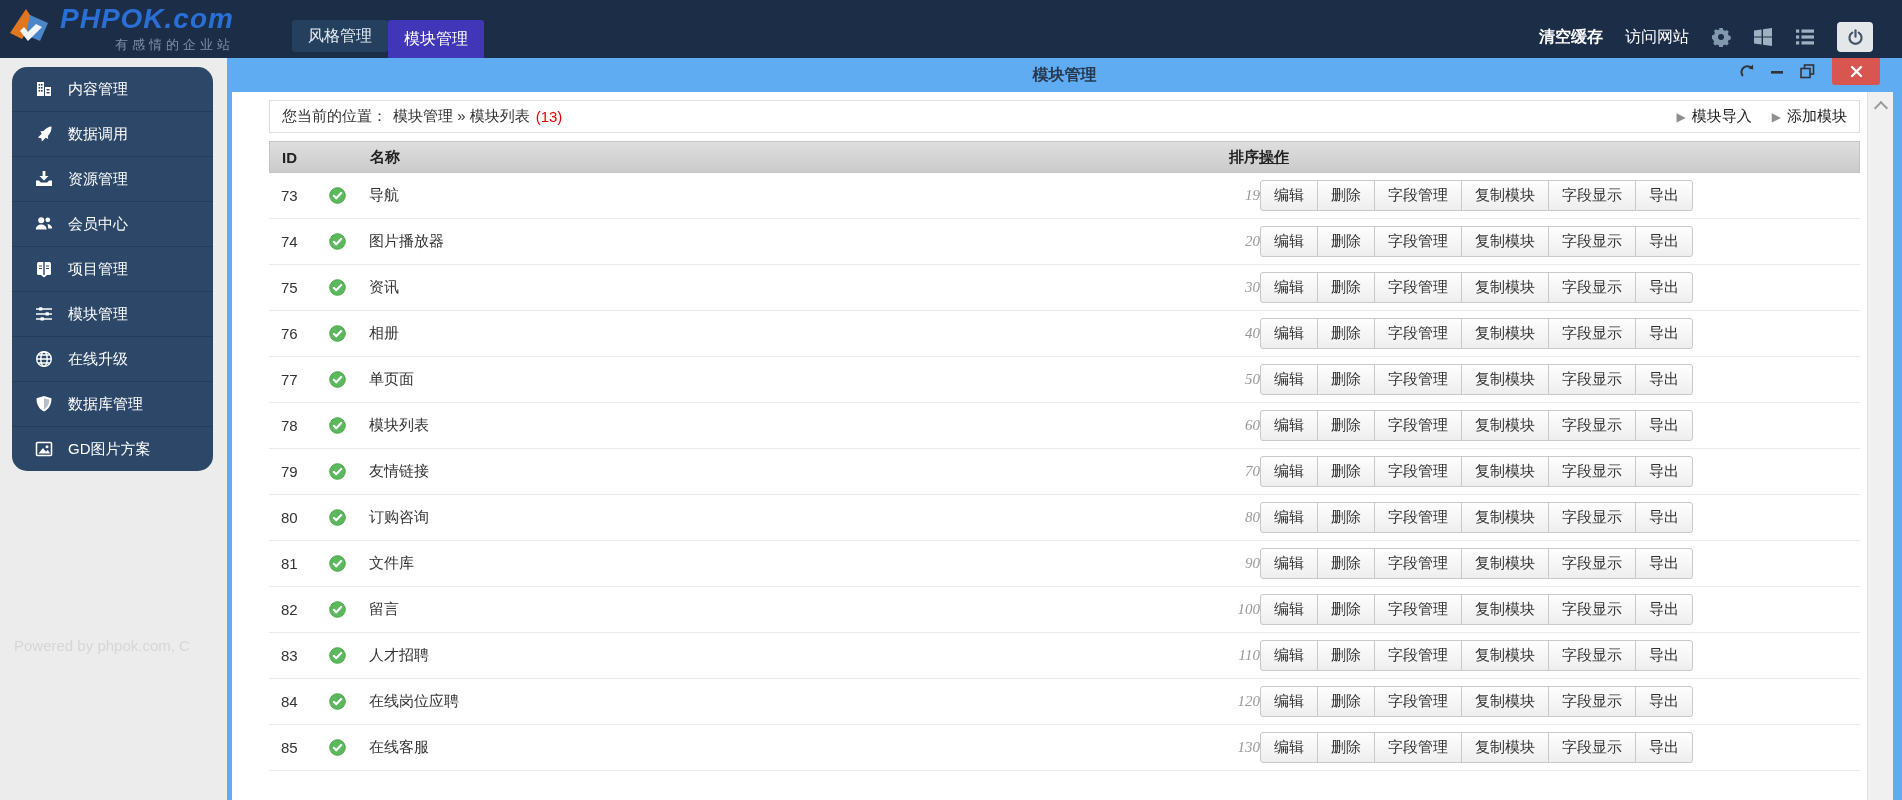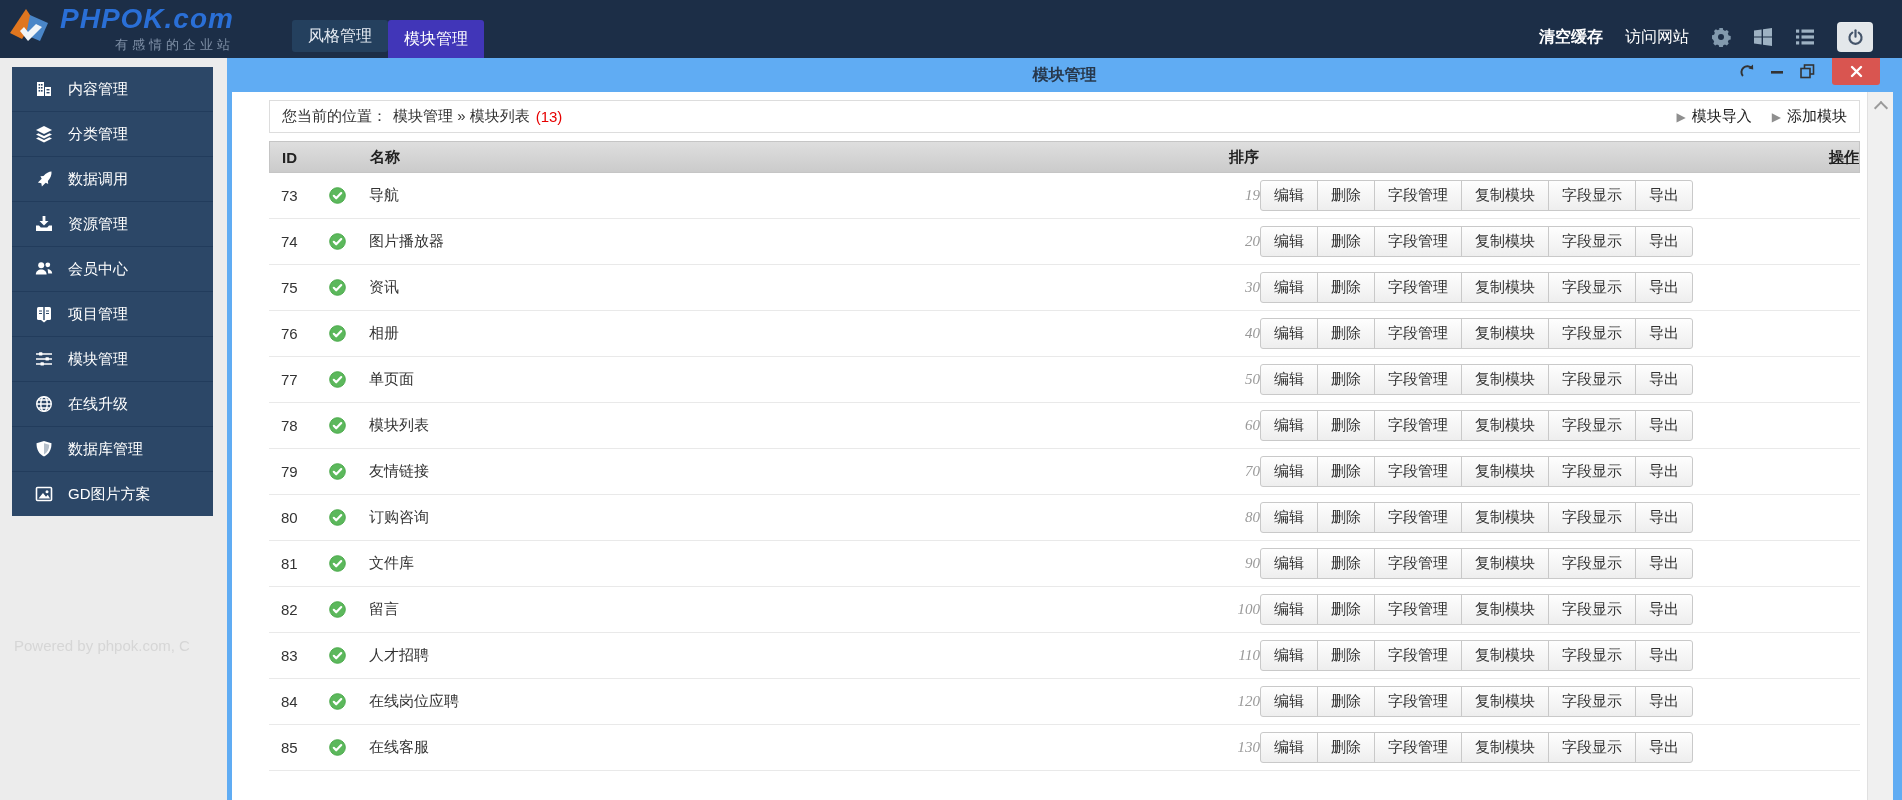--- a/index.html
+++ b/index.html
@@ -17,21 +17,21 @@
   .tabs{position:absolute;left:292px;bottom:0;display:flex;align-items:flex-start;}
   .tab{height:32px;line-height:32px;margin-bottom:5px;padding:0 16px;color:#e8edf4;font-size:16px;
        background:#24405e;border-radius:3px;cursor:pointer;}
   .tab.active{height:38px;line-height:38px;margin-bottom:0;background:#4136b8;border-radius:3px 3px 0 0;color:#fff;}
   .topbar-right{position:absolute;right:29px;top:0;height:74px;display:flex;align-items:center;gap:22px;}
   .tb-link{color:#fff;font-size:16px;cursor:pointer;white-space:nowrap;}
   .tb-link.strong{font-weight:bold;}
   .tb-icon{display:flex;align-items:center;cursor:pointer;}
   .power-btn{width:36px;height:30px;background:#e3e7ea;border-radius:4px;display:flex;align-items:center;justify-content:center;cursor:pointer;box-shadow:0 1px 0 rgba(255,255,255,.25) inset;}
   
-  .sidebar-menu{position:absolute;left:12px;top:67px;width:201px;background:#2c4767;}
+  .sidebar-menu{position:absolute;left:12px;top:67px;width:201px;background:#2c4767;border-radius:15px;}
   .sb-item{height:44px;display:flex;align-items:center;gap:14px;padding-left:22px;border-top:1px solid #223c5c;color:#fff;font-size:15px;cursor:pointer;}
   .sb-item:first-child{border-top:none;}
   .sb-icon{width:20px;display:flex;justify-content:center;}
   .sidebar-footer{position:absolute;left:14px;top:637px;width:215px;overflow:hidden;white-space:nowrap;color:#d6d6d6;font-size:15px;}
   
   .panel{position:absolute;left:227px;top:58px;width:1675px;height:742px;}
   .titlebar{position:relative;height:34px;background:#60acf3;}
   .panel-title{text-align:center;line-height:34px;color:#27384c;font-size:16px;font-weight:bold;}
   .win-controls{position:absolute;right:22px;top:0;height:27px;display:flex;align-items:center;gap:17px;}
   .wc{display:flex;align-items:center;cursor:pointer;}
@@ -47,21 +47,21 @@
   .bc-count{color:#e60000;}
   .bc-right{display:flex;align-items:center;gap:20px;}
   .bc-action{display:flex;align-items:center;gap:6px;cursor:pointer;color:#222;}
   .play-glyph{color:#8f8f8f;font-size:12px;}
   
   .table{margin:7px 8px 0 8px;}
   .thead,.row{display:grid;grid-template-columns:60px 40px 1fr 120px 600px;align-items:center;}
   .thead{height:30px;background:linear-gradient(#dedede,#cbcbcb);border:1px solid #c5c5c5;font-weight:bold;font-size:15px;color:#222;}
   .th-id,.cell-id{padding-left:12px;}
   .th-sort,.cell-sort{text-align:right;font-family:Liberation Serif, serif;}
-  .th-ops{text-align:right;text-decoration:underline;}
+  .th-ops{text-align:left;text-decoration:underline;}
   .row{height:45px;border-bottom:1px solid #e9e9e9;font-size:15px;color:#333;background:#fff;}
   .cell-status{display:flex;align-items:center;}
   .cell-sort{font-style:italic;font-family:"Liberation Serif",serif;color:#999;}
   .cell-ops{display:flex;justify-content:flex-start;padding-right:12px;}
   .btn{height:31px;padding:0 13px;font-size:15px;color:#333;background:linear-gradient(#fefefe,#eee);
        border:1px solid #c9c9c9;margin-left:-1px;cursor:pointer;font-family:"Liberation Sans",sans-serif;}
   .btn:first-child{border-radius:3px 0 0 3px;margin-left:0;}
   .btn:last-child{border-radius:0 3px 3px 0;}
 </style>
 </head>
@@ -132,30 +132,20 @@
             <rect x="3.6" y="7" width="1.6" height="1.6"></rect>
             <rect x="6" y="7" width="1.6" height="1.6"></rect>
             <rect x="3.6" y="10" width="1.6" height="1.6"></rect>
             <rect x="6" y="10" width="1.6" height="1.6"></rect>
             <rect x="11.5" y="9" width="3" height="1.4"></rect>
             <rect x="11.5" y="12" width="3" height="1.4"></rect>
           </g>
         </svg>
       </span>
       <span class="sb-label">内容管理</span>
-    </div>
-    <div class="sb-item">
-      <span class="sb-icon">
-        <svg width="18" height="18" viewBox="0 0 18 18" fill="#fff">
-          <path d="M9 1l8 4-8 4-8-4z"></path>
-          <path d="M3.5 8.2L9 11l5.5-2.8L17 9.5l-8 4-8-4z"></path>
-          <path d="M3.5 12.2L9 15l5.5-2.8L17 13.5l-8 4-8-4z"></path>
-        </svg>
-      </span>
-      <span class="sb-label">分类管理</span>
     </div>
     <div class="sb-item">
       <span class="sb-icon">
         <svg width="18" height="18" viewBox="0 0 18 18" fill="#fff">
           <path d="M16.5 1.5c.3 3.6-1 6.8-3.6 9.4l.3 3.1-2.5-1.3-3.8 3.8-.6-3.3-3.4-.6 3.8-3.8L5.4 6.2l3.1-.3c2.6-2.6 5.4-4.4 8-4.4z"></path>
         </svg>
       </span>
       <span class="sb-label">数据调用</span>
     </div>
     <div class="sb-item">

